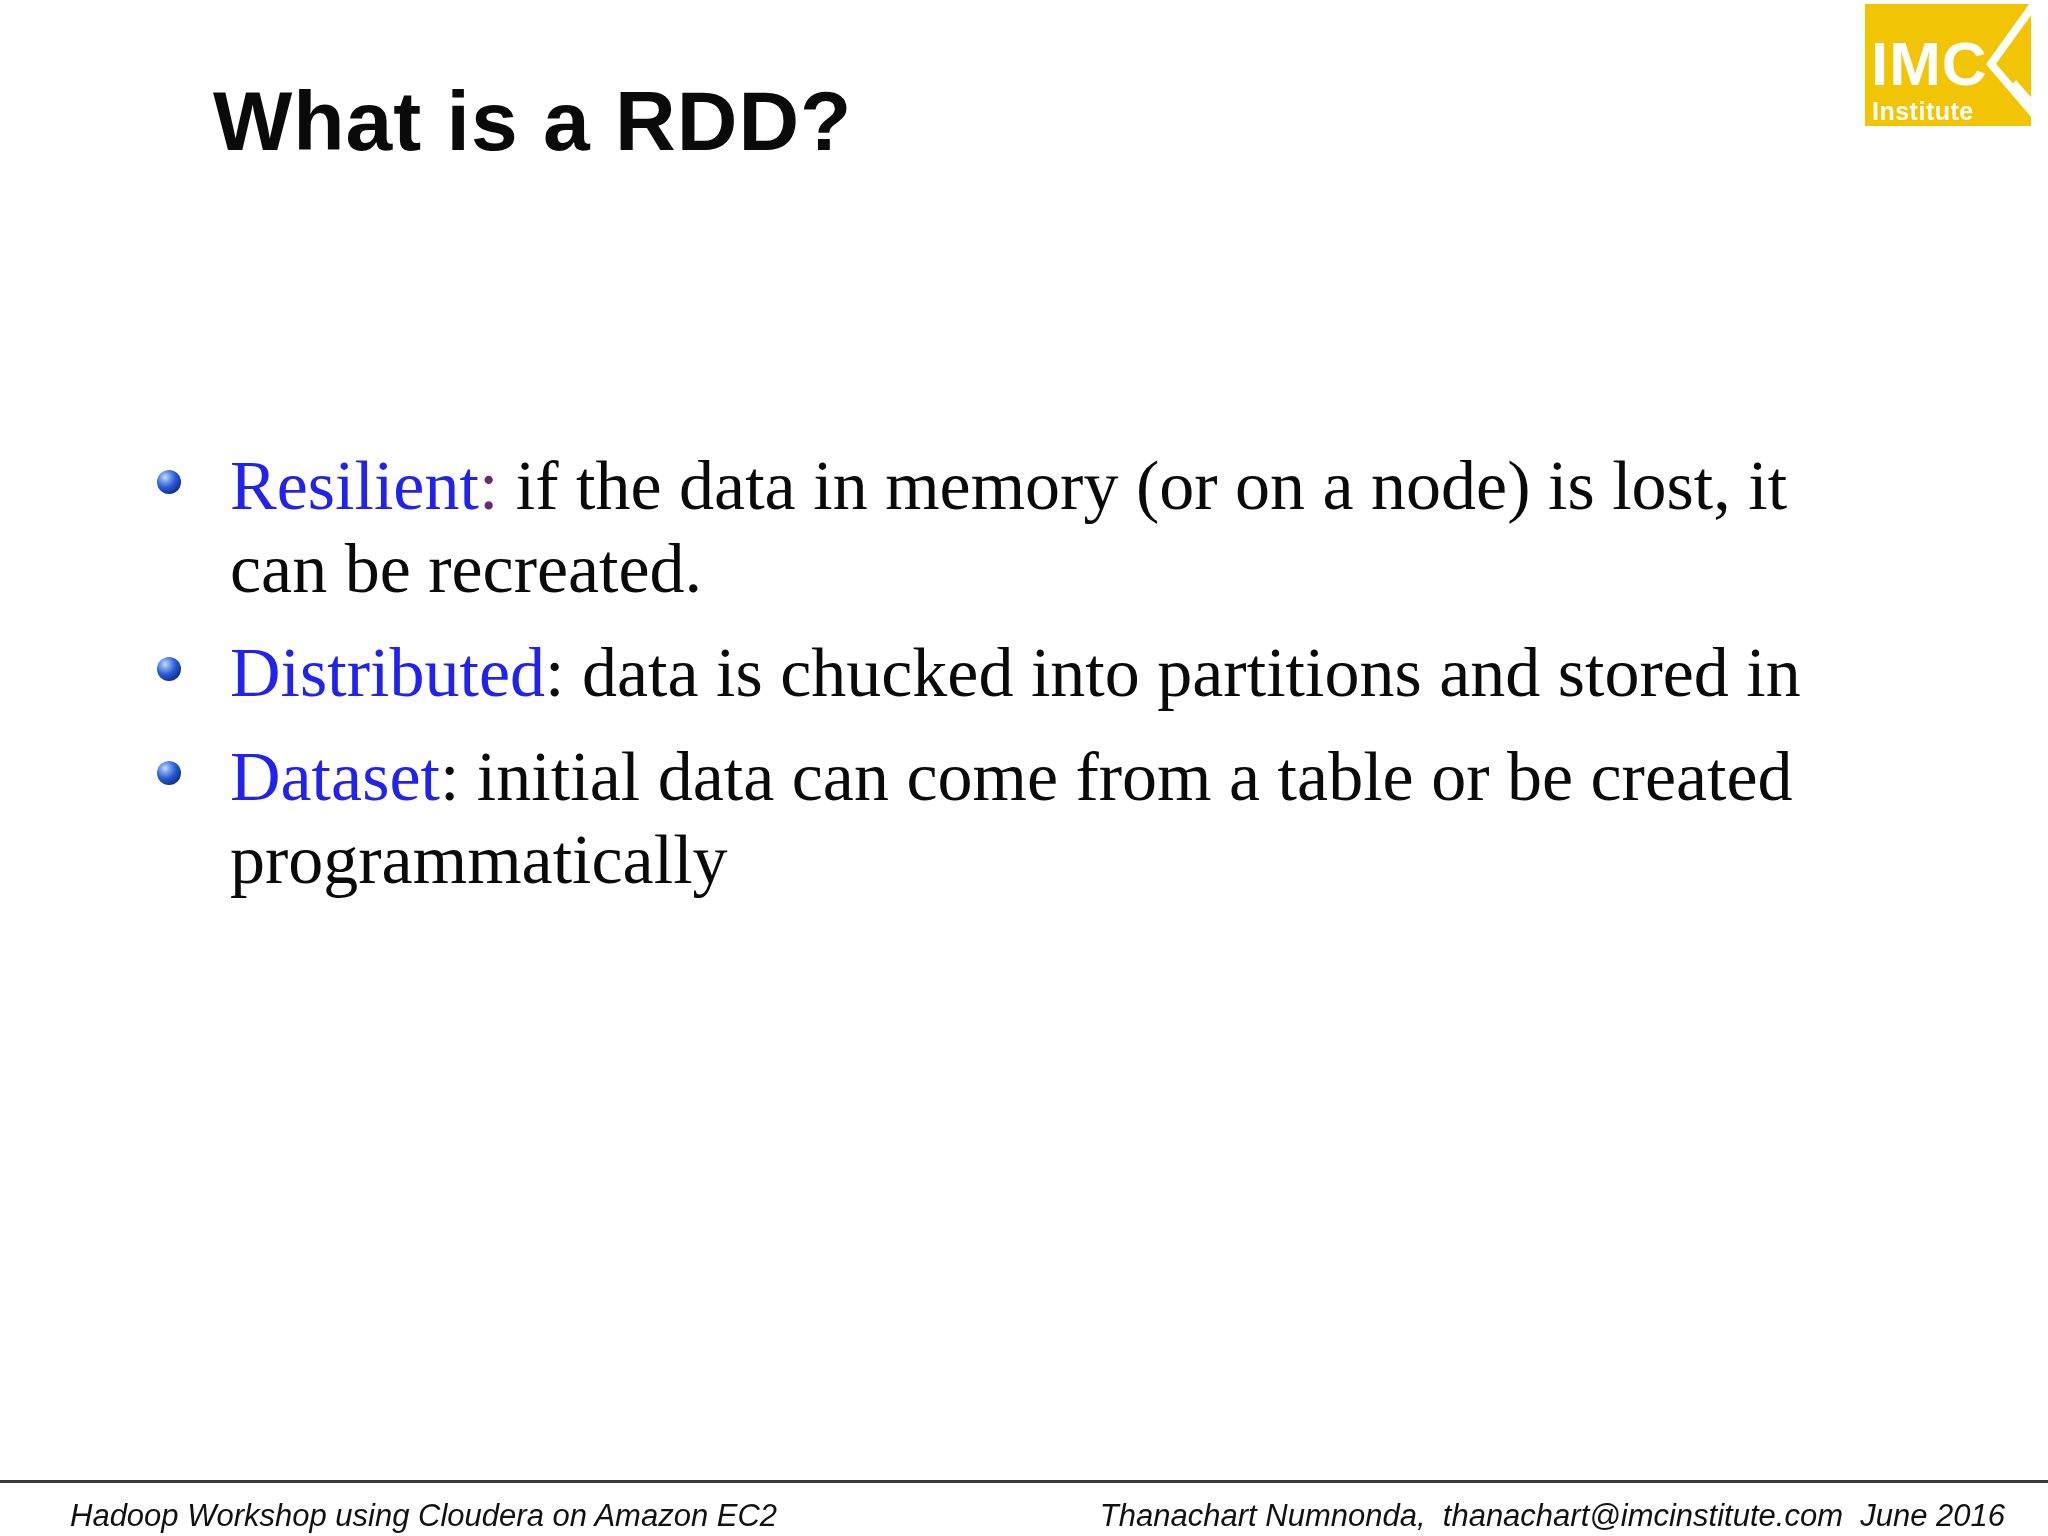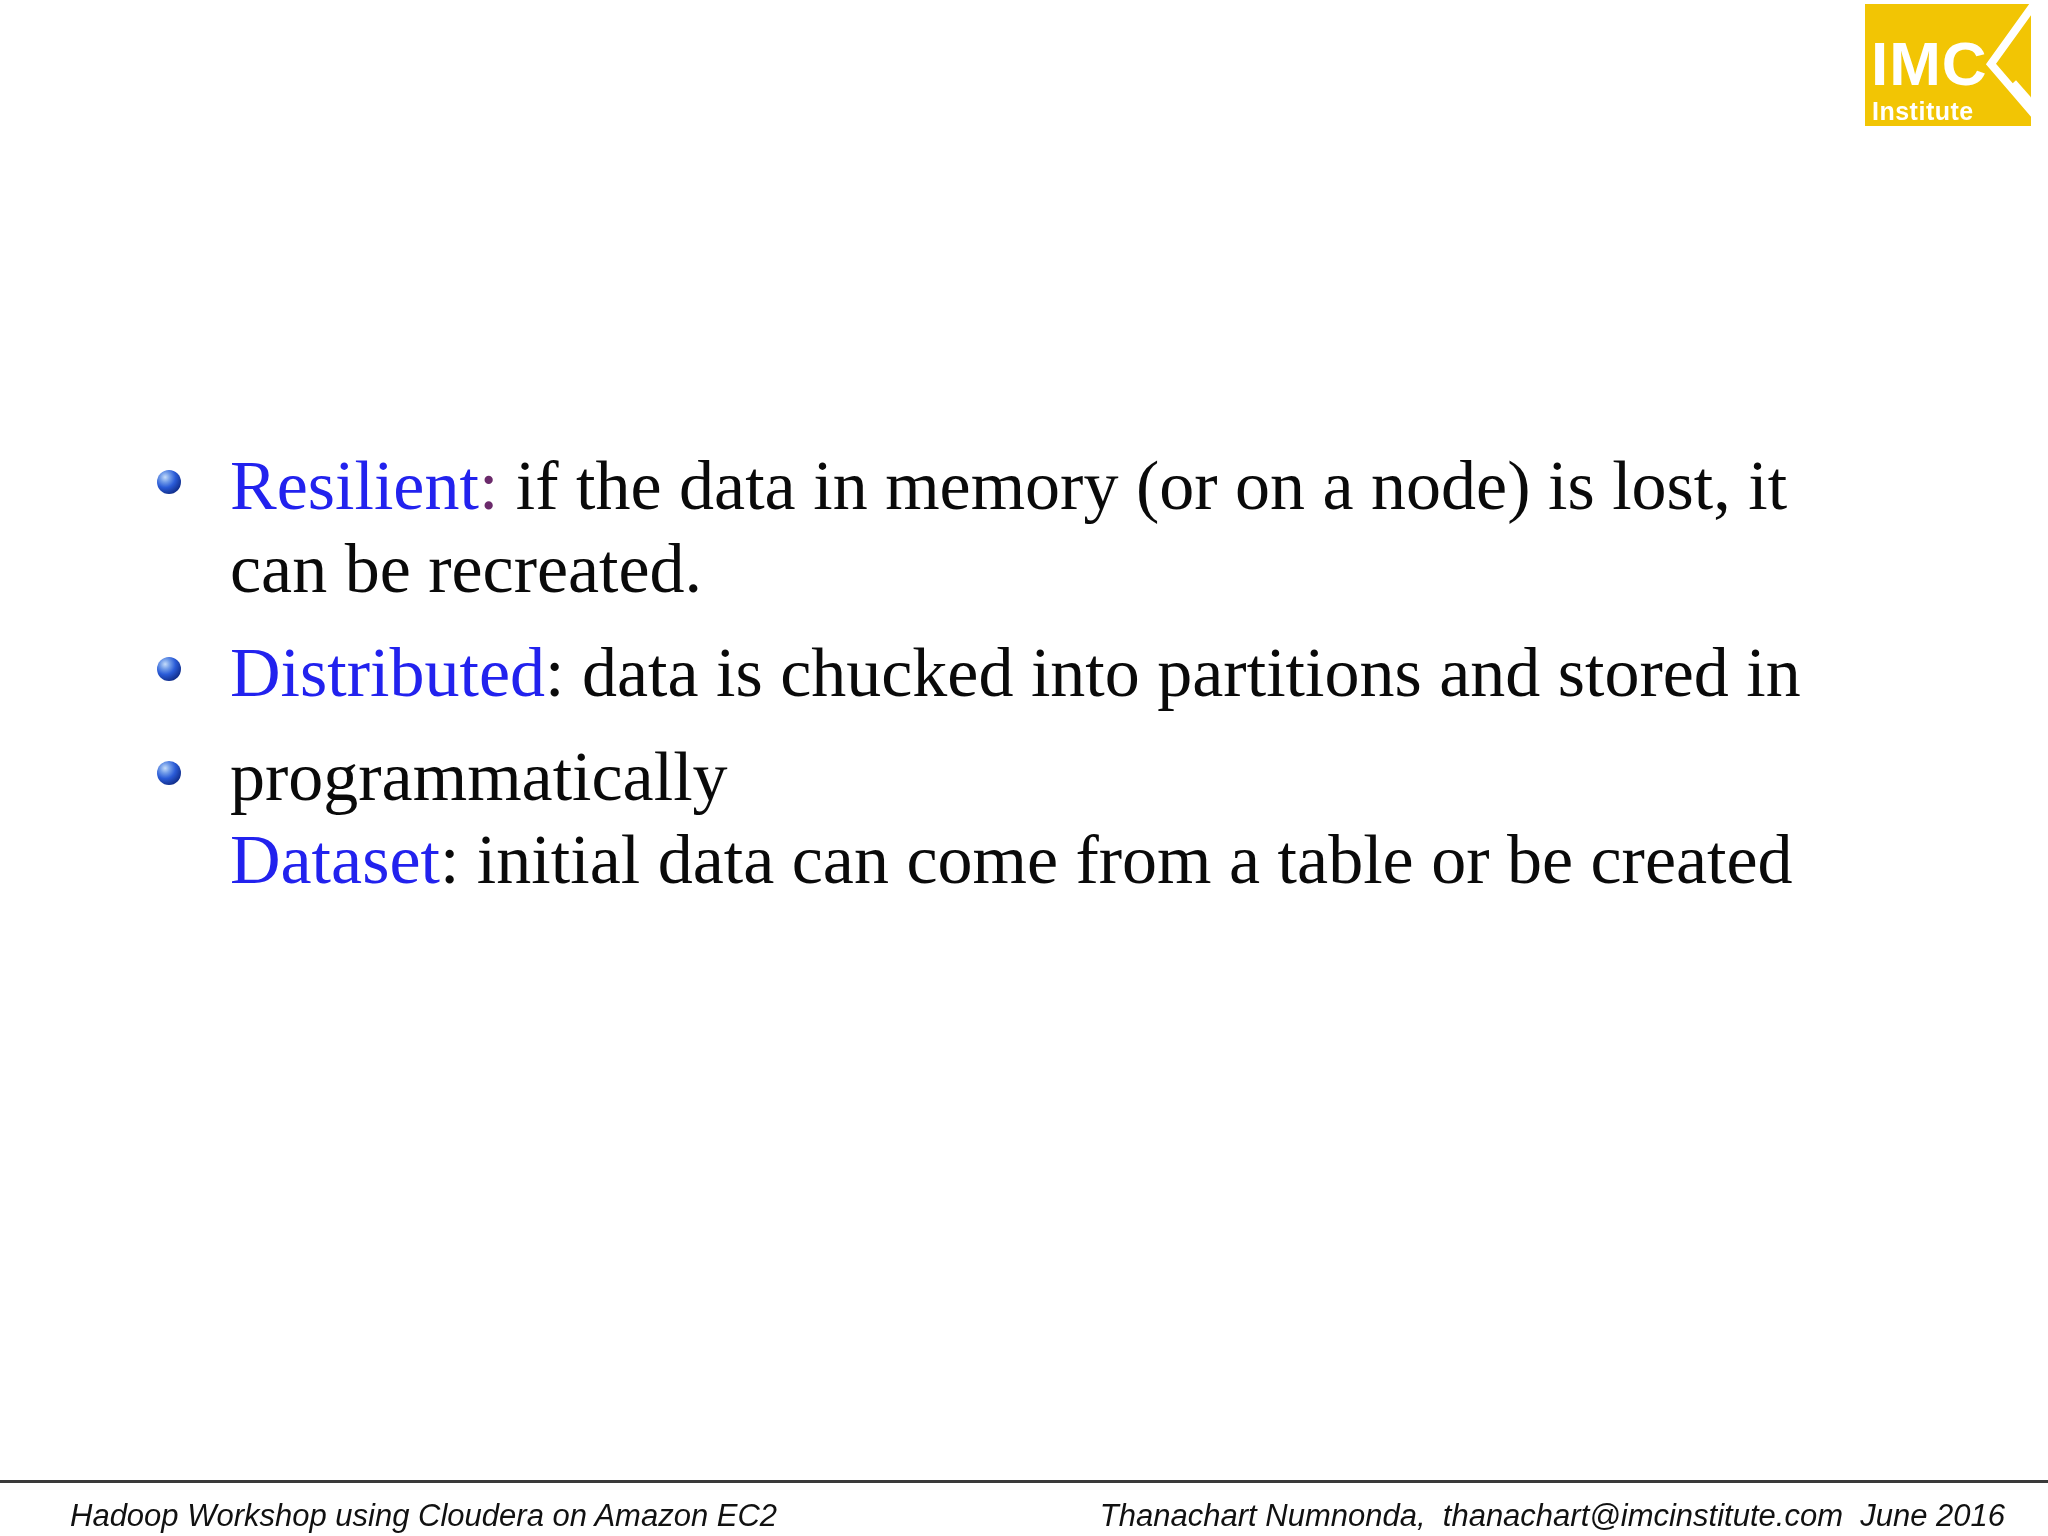--- a/index.html
+++ b/index.html
@@ -91,20 +91,21 @@
     white-space: pre;
   }
   .footer-left { left: 70px; }
   .footer-right { right: 43px; }
 </style>
 </head>
 <body>
 
 <div class="slide">
 
+  <h1 class="title">What is a RDD?</h1>
 
   <div class="logo">
     <svg width="177" height="122" viewBox="0 0 177 122">
       <path d="M 172 -4 L 126 60 L 181 124" fill="none" stroke="#ffffff" stroke-width="8"></path>
       <path d="M 148 79 L 186 122" fill="none" stroke="#ffffff" stroke-width="8"></path>
     </svg>
     <div class="logo-imc">IMC</div>
     <div class="logo-inst">Institute</div>
   </div>
 
@@ -113,22 +114,22 @@
       <span class="dot"></span>
       <div class="b-line"><span class="term">Resilient</span><span class="colon-purple">:</span><span> if the data in memory (or on a node) is lost, it</span></div>
       <div class="b-line">can be recreated.</div>
     </li>
     <li>
       <span class="dot"></span>
       <div class="b-line"><span class="term">Distributed</span><span class="colon-black">:</span><span> data is chucked into partitions and stored in</span></div>
     </li>
     <li>
       <span class="dot"></span>
+      <div class="b-line"><span class="term">Dataset</span><span class="colon-black">:</span><span> initial data can come from a table or be created</span></div>
       <div class="b-line">programmatically</div>
-      <div class="b-line"><span class="term">Dataset</span><span class="colon-black">:</span><span> initial data can come from a table or be created</span></div>
     </li>
   </ul>
 
   <div class="footer-line"></div>
   <div class="footer-left">Hadoop Workshop using Cloudera on Amazon EC2</div>
   <div class="footer-right">Thanachart Numnonda,  thanachart@imcinstitute.com  June 2016</div>
 
 </div>
 
 </body></html>

